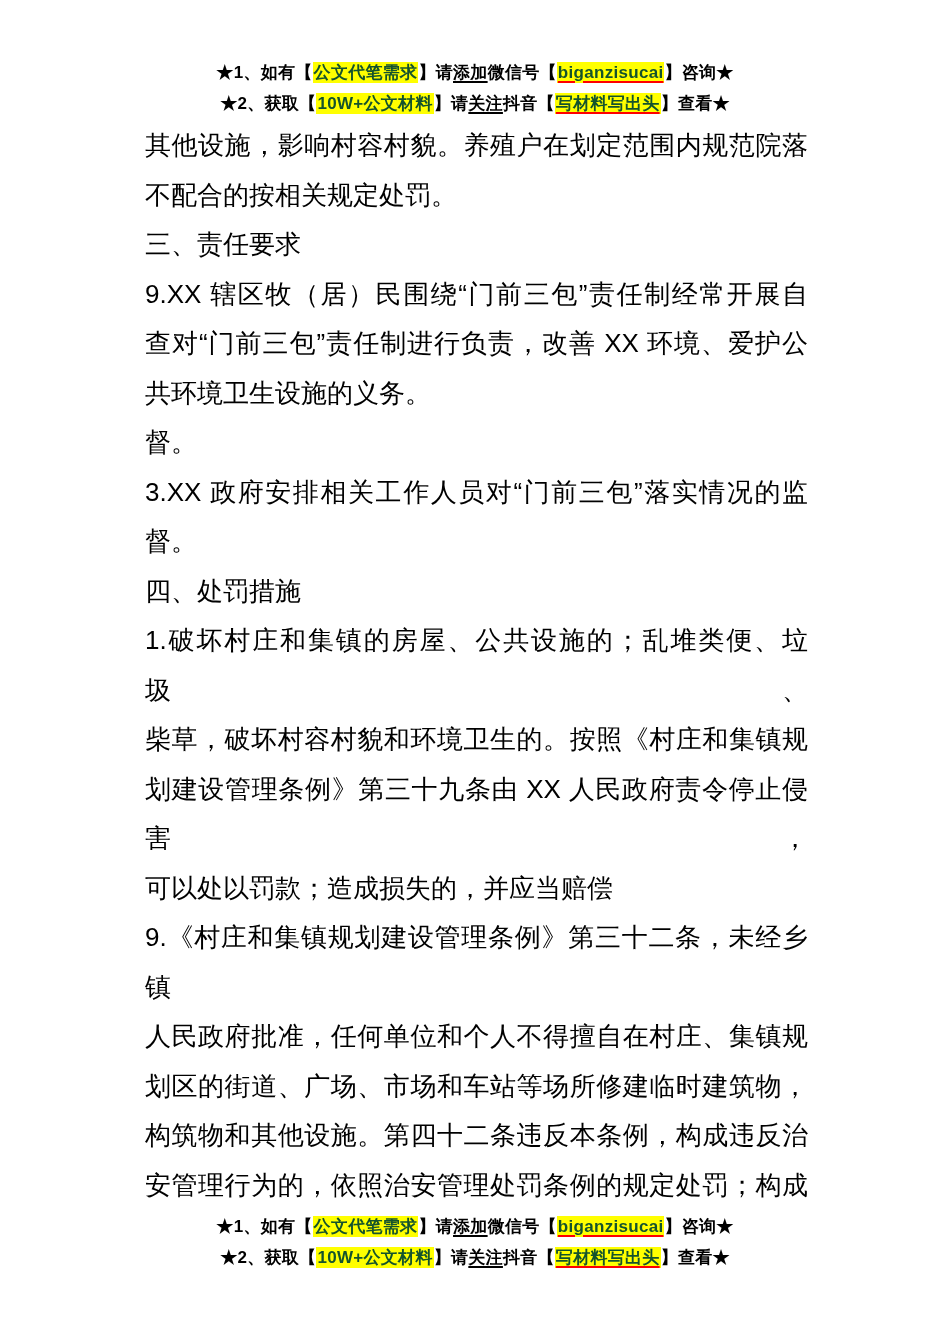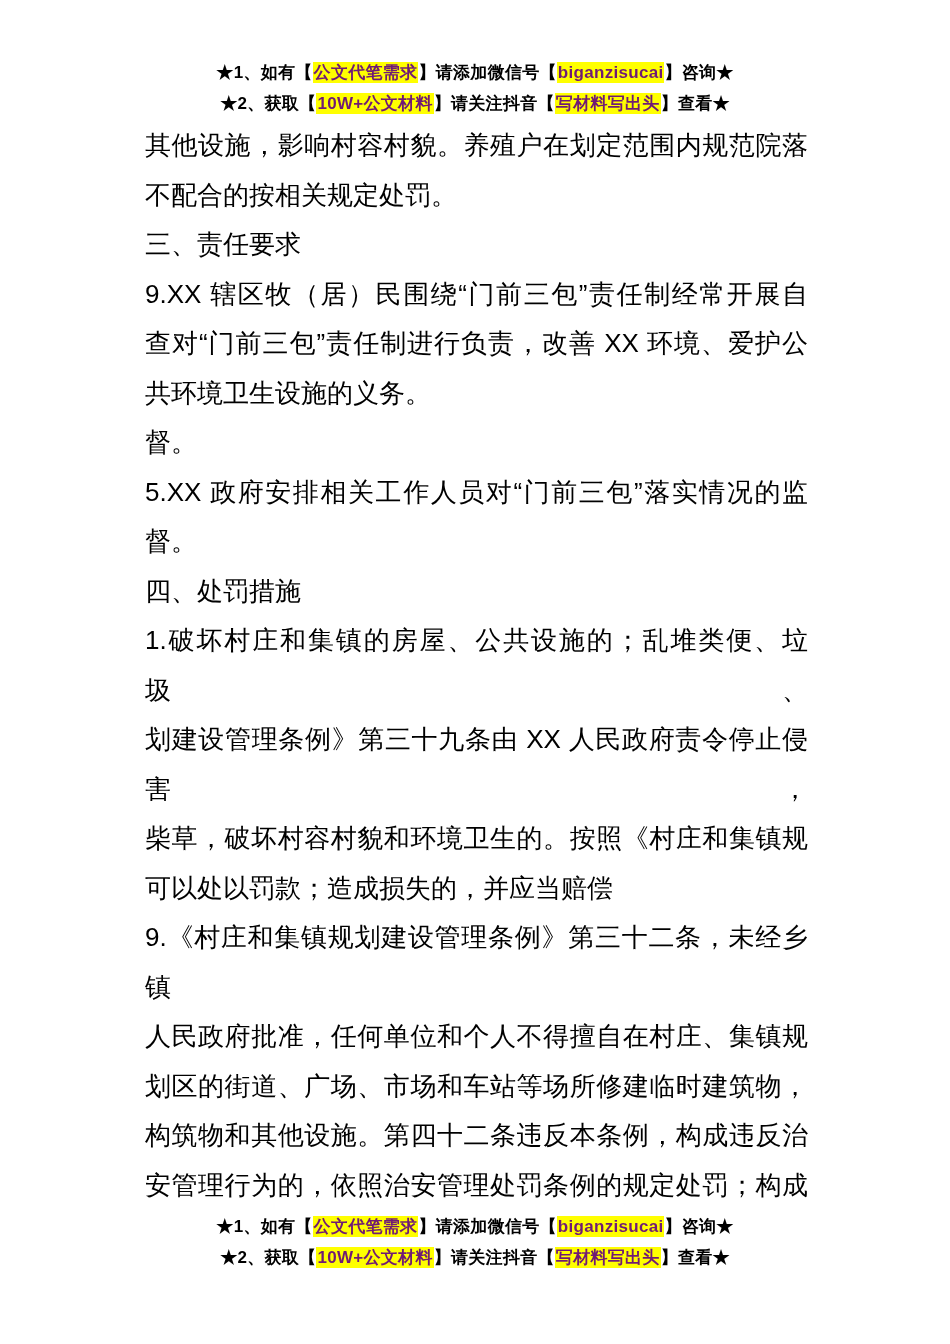--- a/index.html
+++ b/index.html
@@ -21,24 +21,25 @@
     font-weight: bold;
     font-size: 17px;
     line-height: 31px;
     letter-spacing: 0.3px;
     white-space: nowrap;
   }
   .promo-header { top: 57px; }
   .promo-footer { top: 1211px; }
   .seg-hl {
     background: #ffff00;
-    color: #701a75;
+    color: #14532d;
     padding: 1px 1px;
   }
   .seg-u {
+    text-decoration: underline;
     text-decoration-thickness: 2px;
     text-underline-offset: 3px;
   }
   .seg-hl.seg-u { text-decoration-color: #ff0000; }
   
   .doc {
     position: absolute;
     left: 145px;
     top: 121px;
     width: 663px;
@@ -61,26 +62,26 @@
       <div><span class="">★2、获取【</span><span class="seg-hl">10W+公文材料</span><span class="">】请</span><span class="seg-u">关注</span><span class="">抖音【</span><span class="seg-hl seg-u">写材料写出头</span><span class="">】查看★</span></div>
     </div>
   <div class="doc">
       <div class="line fill">其他设施，影响村容村貌。养殖户在划定范围内规范院落</div>
       <div class="line">不配合的按相关规定处罚。</div>
       <div class="line">三、责任要求</div>
       <div class="line fill">9.XX 辖区牧（居）民围绕“门前三包”责任制经常开展自</div>
       <div class="line fill">查对“门前三包”责任制进行负责，改善 XX 环境、爱护公</div>
       <div class="line">共环境卫生设施的义务。</div>
       <div class="line">督。</div>
-      <div class="line fill">5.XX 政府安排相关工作人员对“门前三包”落实情况的监</div>
+      <div class="line fill">3.XX 政府安排相关工作人员对“门前三包”落实情况的监</div>
       <div class="line">督。</div>
       <div class="line">四、处罚措施</div>
       <div class="line fill">1.破坏村庄和集镇的房屋、公共设施的；乱堆类便、垃圾、</div>
+      <div class="line fill">柴草，破坏村容村貌和环境卫生的。按照《村庄和集镇规</div>
       <div class="line fill">划建设管理条例》第三十九条由 XX 人民政府责令停止侵害，</div>
-      <div class="line fill">柴草，破坏村容村貌和环境卫生的。按照《村庄和集镇规</div>
       <div class="line">可以处以罚款；造成损失的，并应当赔偿</div>
       <div class="line fill">9.《村庄和集镇规划建设管理条例》第三十二条，未经乡镇</div>
       <div class="line fill">人民政府批准，任何单位和个人不得擅自在村庄、集镇规</div>
       <div class="line fill">划区的街道、广场、市场和车站等场所修建临时建筑物，</div>
       <div class="line fill">构筑物和其他设施。第四十二条违反本条例，构成违反治</div>
       <div class="line fill">安管理行为的，依照治安管理处罚条例的规定处罚；构成</div>
     </div>
   <div class="promo promo-footer">
       <div><span class="">★1、如有【</span><span class="seg-hl">公文代笔需求</span><span class="">】请</span><span class="seg-u">添加</span><span class="">微信号【</span><span class="seg-hl seg-u">biganzisucai</span><span class="">】咨询★</span></div>
       <div><span class="">★2、获取【</span><span class="seg-hl">10W+公文材料</span><span class="">】请</span><span class="seg-u">关注</span><span class="">抖音【</span><span class="seg-hl seg-u">写材料写出头</span><span class="">】查看★</span></div>

